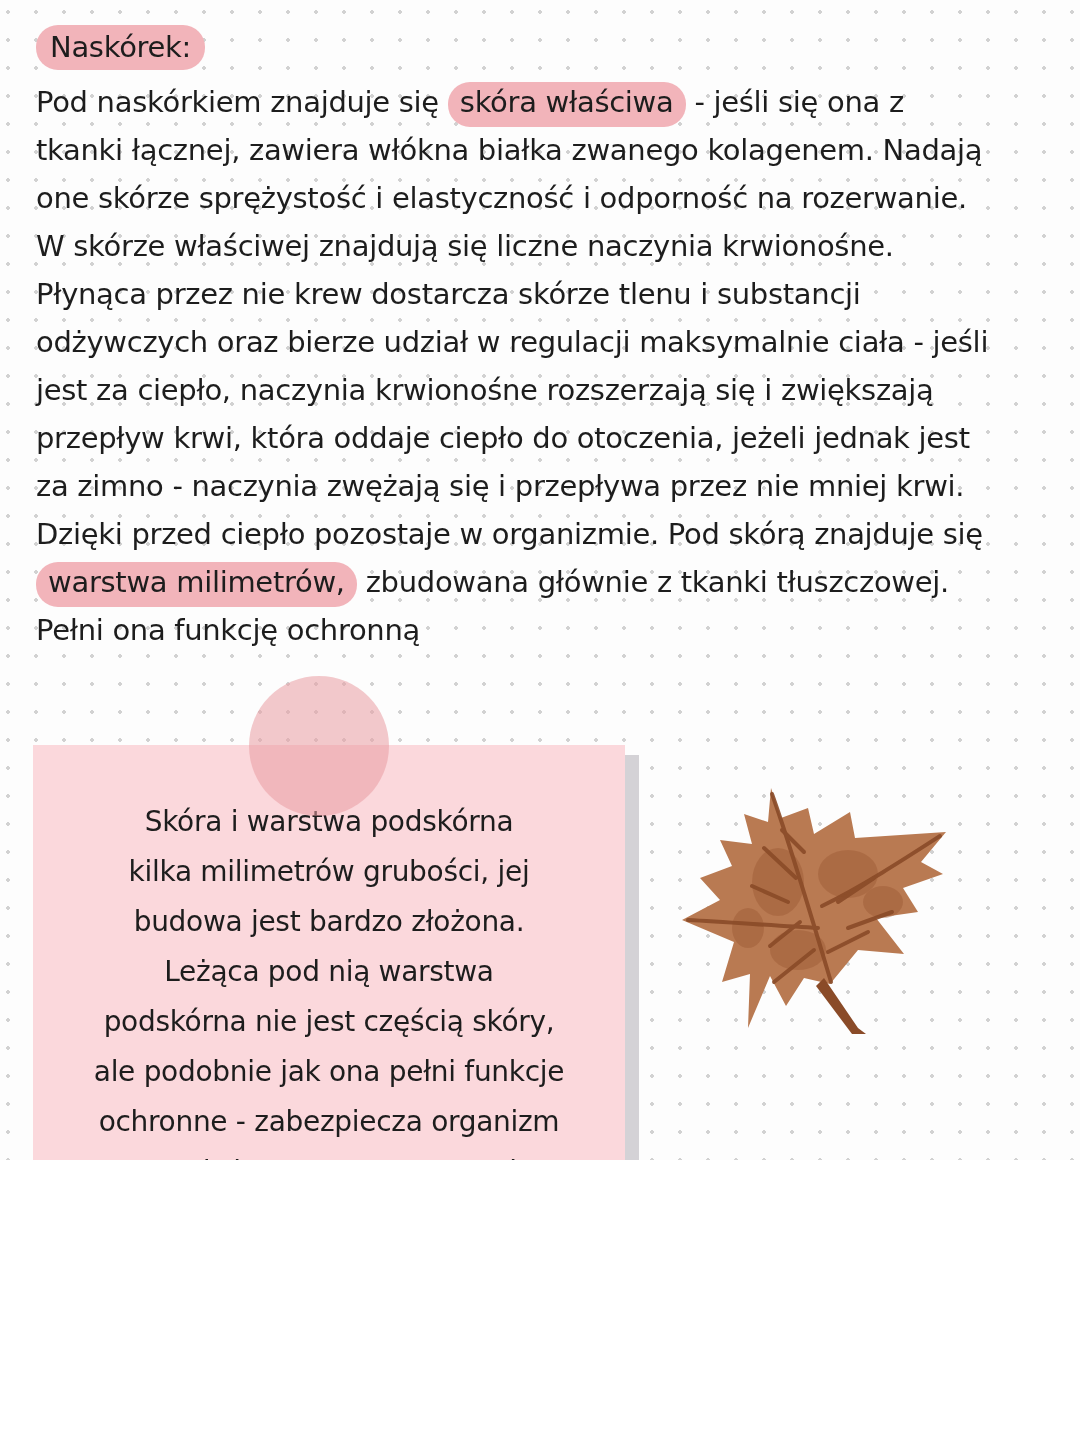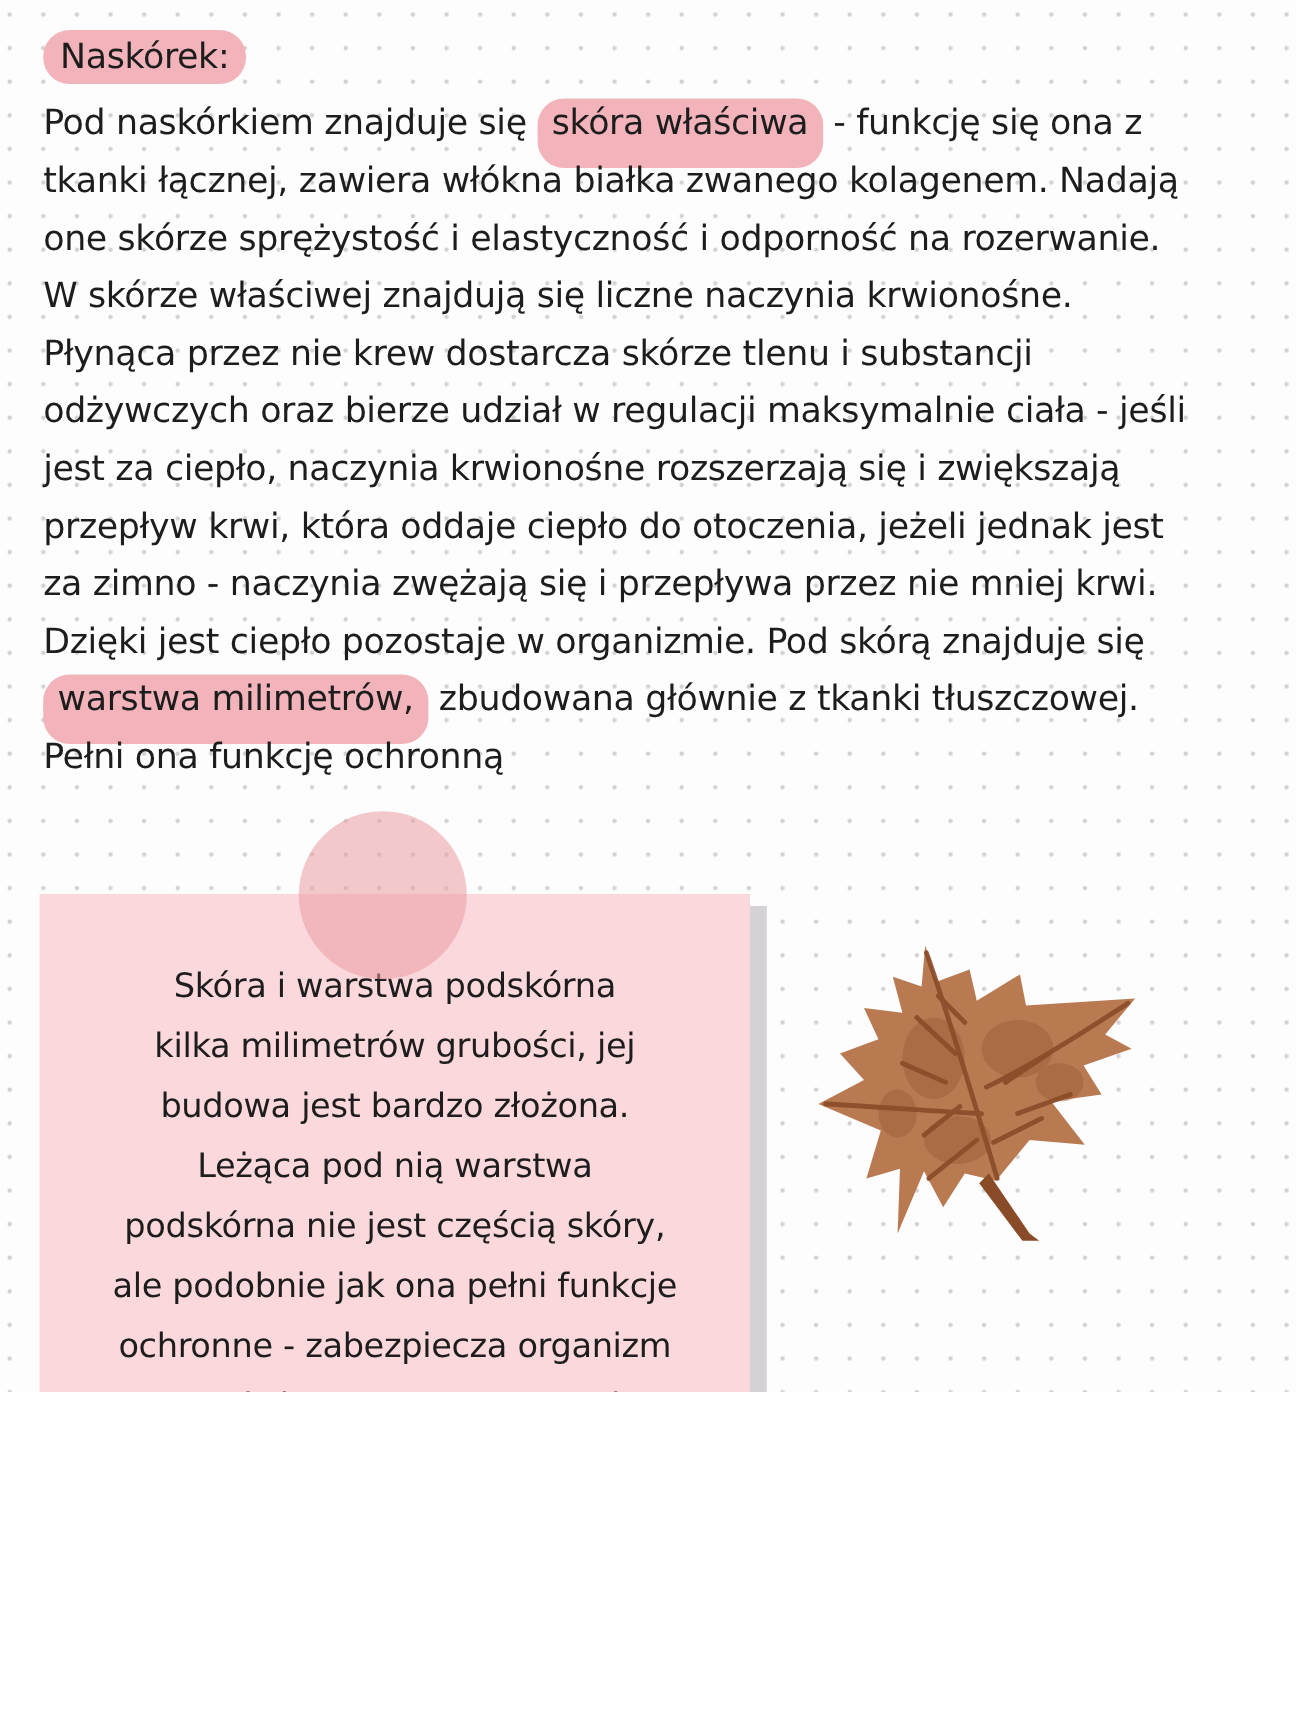--- a/index.html
+++ b/index.html
@@ -18,21 +18,21 @@
     position:absolute;left:36px;top:20px;width:1030px;
     font-size:29px;line-height:48px;letter-spacing:-0.3px;
     white-space:nowrap;
   }
   .title-line{line-height:54px;margin-bottom:4px;}
   .hl{
     background:#f2b4ba;
     border-radius:22px;
     padding:5px 14px 6px;
   }
-  .hl-inline{padding:3px 12px 21px;}
+  .hl-inline{padding:3px 12px 8px;}
   .accent-circle{
     position:absolute;left:249px;top:676px;width:140px;height:140px;
     border-radius:50%;
     background:rgba(233,156,163,0.55);
     z-index:3;
   }
   .note-box{
     position:absolute;left:33px;top:745px;width:592px;height:572px;
     box-sizing:border-box;
     background:#fbd8dc;
@@ -45,30 +45,30 @@
   .leaf{position:absolute;left:678px;top:782px;z-index:1;}
   .flowers{position:absolute;left:825px;top:1218px;z-index:1;}
 </style>
 </head>
 <body>
 
 <div class="canvas">
 
   <div class="notes">
     <div class="line title-line"><span class="hl">Naskórek:</span></div>
-    <div class="line"><span>Pod naskórkiem znajduje się </span><span class="hl hl-inline">skóra właściwa</span><span> - funkcję się ona z</span></div>
+    <div class="line"><span>Pod naskórkiem znajduje się </span><span class="hl hl-inline">skóra właściwa</span><span> - jeśli się ona z</span></div>
     <div class="line">tkanki łącznej, zawiera włókna białka zwanego kolagenem. Nadają</div>
     <div class="line">one skórze sprężystość i elastyczność i odporność na rozerwanie.</div>
     <div class="line">W skórze właściwej znajdują się liczne naczynia krwionośne.</div>
     <div class="line">Płynąca przez nie krew dostarcza skórze tlenu i substancji</div>
     <div class="line">odżywczych oraz bierze udział w regulacji maksymalnie ciała - jeśli</div>
     <div class="line">jest za ciepło, naczynia krwionośne rozszerzają się i zwiększają</div>
     <div class="line">przepływ krwi, która oddaje ciepło do otoczenia, jeżeli jednak jest</div>
     <div class="line">za zimno - naczynia zwężają się i przepływa przez nie mniej krwi.</div>
-    <div class="line">Dzięki jest ciepło pozostaje w organizmie. Pod skórą znajduje się</div>
+    <div class="line">Dzięki przed ciepło pozostaje w organizmie. Pod skórą znajduje się</div>
     <div class="line"><span class="hl hl-inline">warstwa milimetrów,</span><span> zbudowana głównie z tkanki tłuszczowej.</span></div>
     <div class="line">Pełni ona funkcję ochronną</div>
   </div>
 
   <div class="note-box">
     <div class="note-line">Skóra i warstwa podskórna</div>
     <div class="note-line">kilka milimetrów grubości, jej</div>
     <div class="note-line">budowa jest bardzo złożona.</div>
     <div class="note-line">Leżąca pod nią warstwa</div>
     <div class="note-line">podskórna nie jest częścią skóry,</div>

